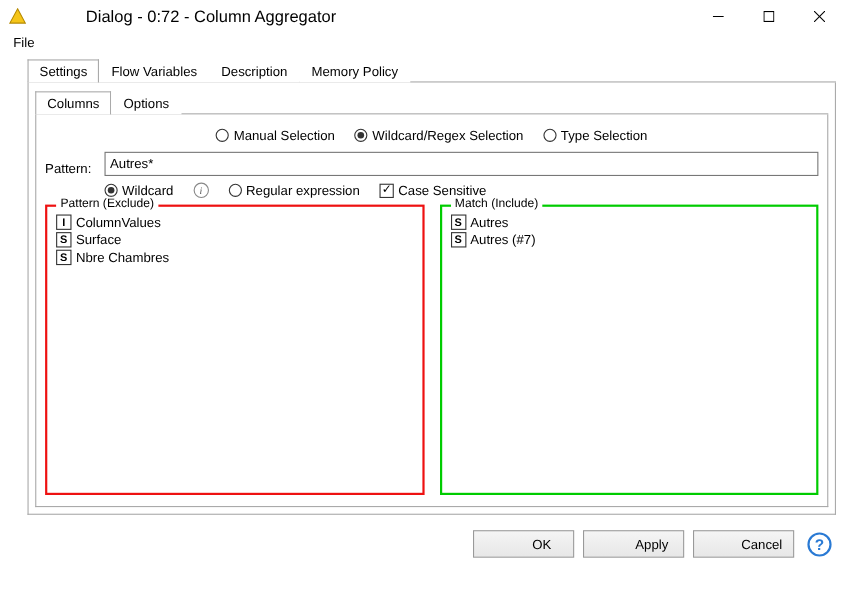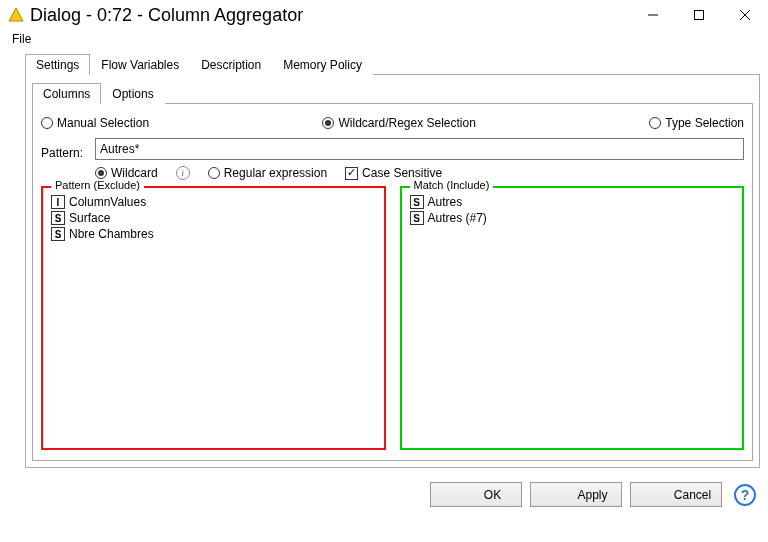--- a/index.html
+++ b/index.html
@@ -18,21 +18,22 @@
     display: flex;
     align-items: center;
     padding: 0 0 0 8px;
   }
   .titlebar .app-icon {
     width: 16px; height: 16px;
     margin-right: 6px;
   }
   .titlebar .title {
     flex: 1;
-    font-size: 18px;
+    font-size: 15px;
+    margin-left: 48px;
   }
   .win-controls { display: flex; }
   .win-btn {
     width: 46px; height: 30px;
     display: flex; align-items: center; justify-content: center;
   }
   .menubar {
     padding: 2px 8px 2px 8px;
     font-size: 12px;
   }
@@ -64,21 +65,21 @@
     padding: 6px;
   }
   .inner-tabs { margin-top: 2px; }
   .inner-panel {
     border: 1px solid #aaa;
     border-top: none;
     padding: 8px 8px 10px 8px;
   }
   .sel-row {
     display: flex;
-    justify-content: space-between;
+    justify-content: center;
     gap: 18px;
     padding: 4px 0 8px 0;
   }
   .radio {
     display: flex; align-items: center; gap: 4px;
   }
   .radio .circ {
     width: 12px; height: 12px; border: 1px solid #333; border-radius: 50%;
     display: flex; align-items: center; justify-content: center;
   }

